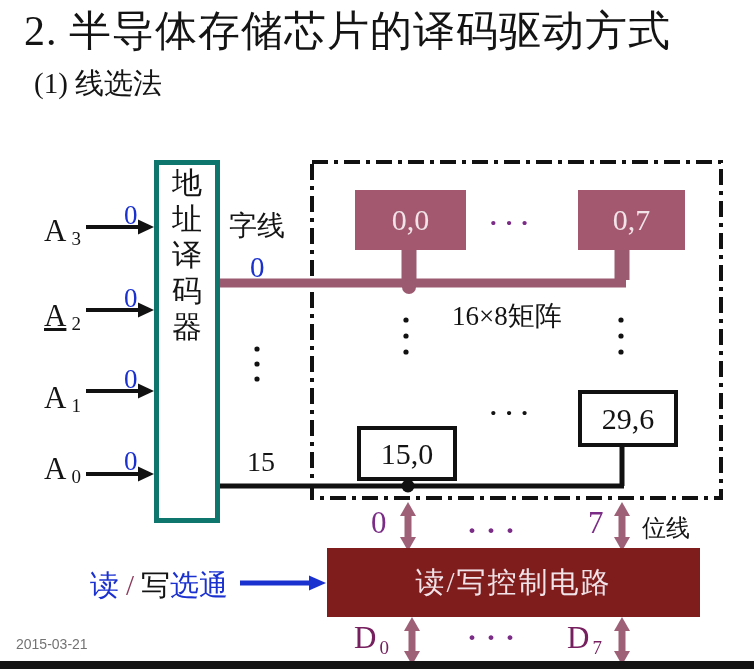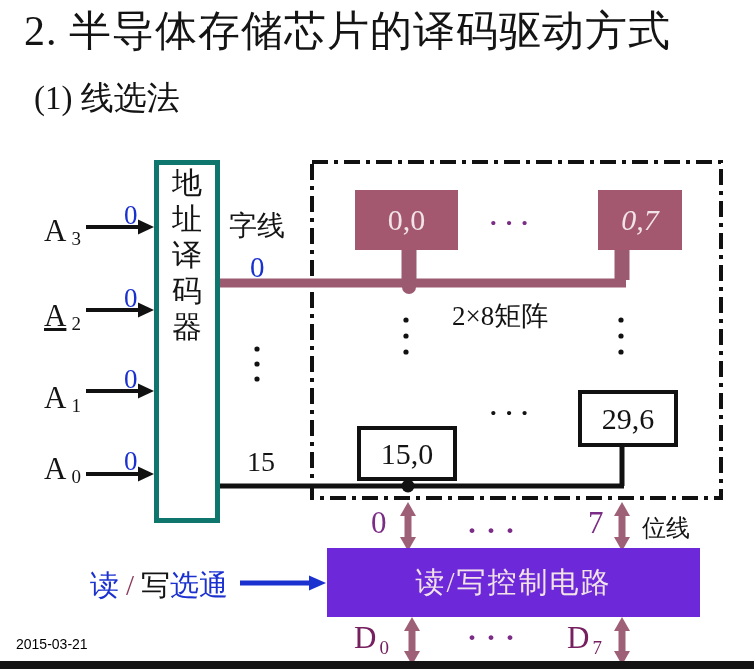--- a/index.html
+++ b/index.html
@@ -14,22 +14,22 @@
     color: #141414;
   }
   .abs { position: absolute; }
   .title {
     left: 24px; top: 3px;
     font-size: 42px;
     letter-spacing: 1px;
     white-space: nowrap;
   }
   .subtitle {
-    left: 34px; top: 76px;
-    font-size: 33px;
+    left: 34px; top: 64px;
+    font-size: 29px;
     white-space: nowrap;
   }
   svg.lines { left: 0; top: 0; }
   .decoder-box {
     left: 154px; top: 160px;
     width: 66px; height: 363px;
     border: 5px solid #0f766e;
     background: #fff;
     display: flex; justify-content: center;
   }
@@ -53,34 +53,34 @@
   }
   .cell.filled { background: #a3586f; color: #f1e3e8; }
   .cell.outline { background: #ffffff; border: 4px solid #111; color: #141414; }
   .hdots {
     font-size: 26px; font-weight: bold; letter-spacing: 7px; white-space: nowrap;
   }
   .hdots.big { font-size: 30px; letter-spacing: 9px; }
   .control-box {
     left: 327px; top: 548px;
     width: 373px; height: 69px;
-    background: #6d28d9;
+    background: #7f1d1d;
     display: flex; align-items: center; justify-content: center;
     color: #f1e3e8;
     font-size: 29px;
     letter-spacing: 2px;
   }
   .rw-label { left: 90px; top: 566px; font-size: 29px; white-space: nowrap; }
   .rw-label .slash { margin: 0 7px; }
   .dlabel { font-size: 31px; white-space: nowrap; }
   .dlabel .subdigit { font-size: 19px; margin-left: 3px; vertical-align: -6px; }
   .date {
     left: 16px; top: 636px;
     font-size: 14px;
-    color: #000000;
+    color: #737373;
     font-family: "Liberation Sans", "DejaVu Sans", sans-serif;
   }
   .bottom-bar { left: 0; top: 661px; width: 754px; height: 8px; background: #141414; }
 </style>
 </head>
 <body>
 
 <div id="stage">
 
   <div class="abs title">2. 半导体存储芯片的译码驱动方式</div>
@@ -180,28 +180,28 @@
   <div class="abs addr-value" style="left:124px; top:446px;">0</div>
 
   <div class="abs decoder-box">
     <div class="decoder-label">地址译码器</div>
   </div>
 
   <div class="abs" style="left:229px; top:207px; font-size:28px;">字线</div>
   <div class="abs blue" style="left:250px; top:251px; font-size:29px;">0</div>
   <div class="abs" style="left:247px; top:446px; font-size:28px;">15</div>
 
-  <div class="abs cell filled" style="left:355px; top:190px; width:103px; height:60px;">0,0</div>
-  <div class="abs cell filled" style="left:598px; top:190px; width:84px; height:60px;font-style:italic;">0,7</div>
+  <div class="abs cell filled" style="left:355px; top:190px; width:111px; height:60px;">0,0</div>
+  <div class="abs cell filled" style="left:578px; top:190px; width:107px; height:60px;">0,7</div>
   <div class="abs cell outline" style="left:357px; top:392px; width:100px; height:55px;margin-top:34px;">15,0</div>
   <div class="abs cell outline" style="left:578px; top:390px; width:100px; height:57px;">29,6</div>
 
   <div class="abs hdots purple" style="left:489px; top:208px;">···</div>
   <div class="abs hdots" style="left:489px; top:398px;">···</div>
-  <div class="abs" style="left:452px; top:298px; font-size:27px;">2×8矩阵</div>
+  <div class="abs" style="left:452px; top:298px; font-size:27px;">16×8矩阵</div>
 
   <div class="abs purple" style="left:371px; top:505px; font-size:31px;">0</div>
   <div class="abs purple" style="left:588px; top:505px; font-size:31px;">7</div>
   <div class="abs hdots big purple" style="left:467px; top:513px;">···</div>
   <div class="abs" style="left:642px; top:512px; font-size:24px;">位线</div>
 
   <div class="abs control-box">
     <span>读/写控制电路</span>
   </div>
 

